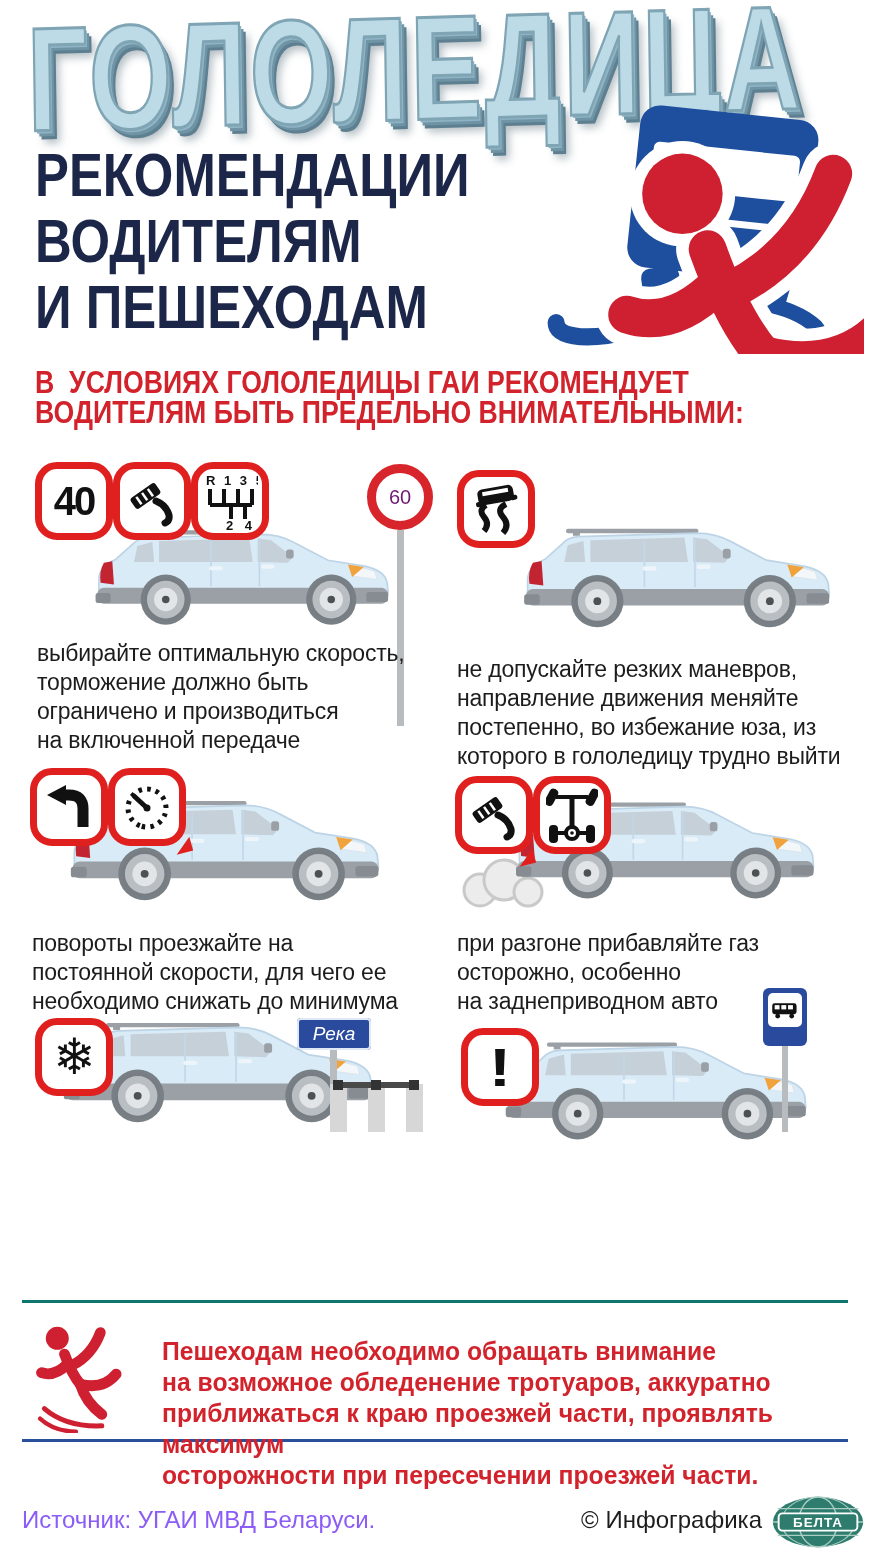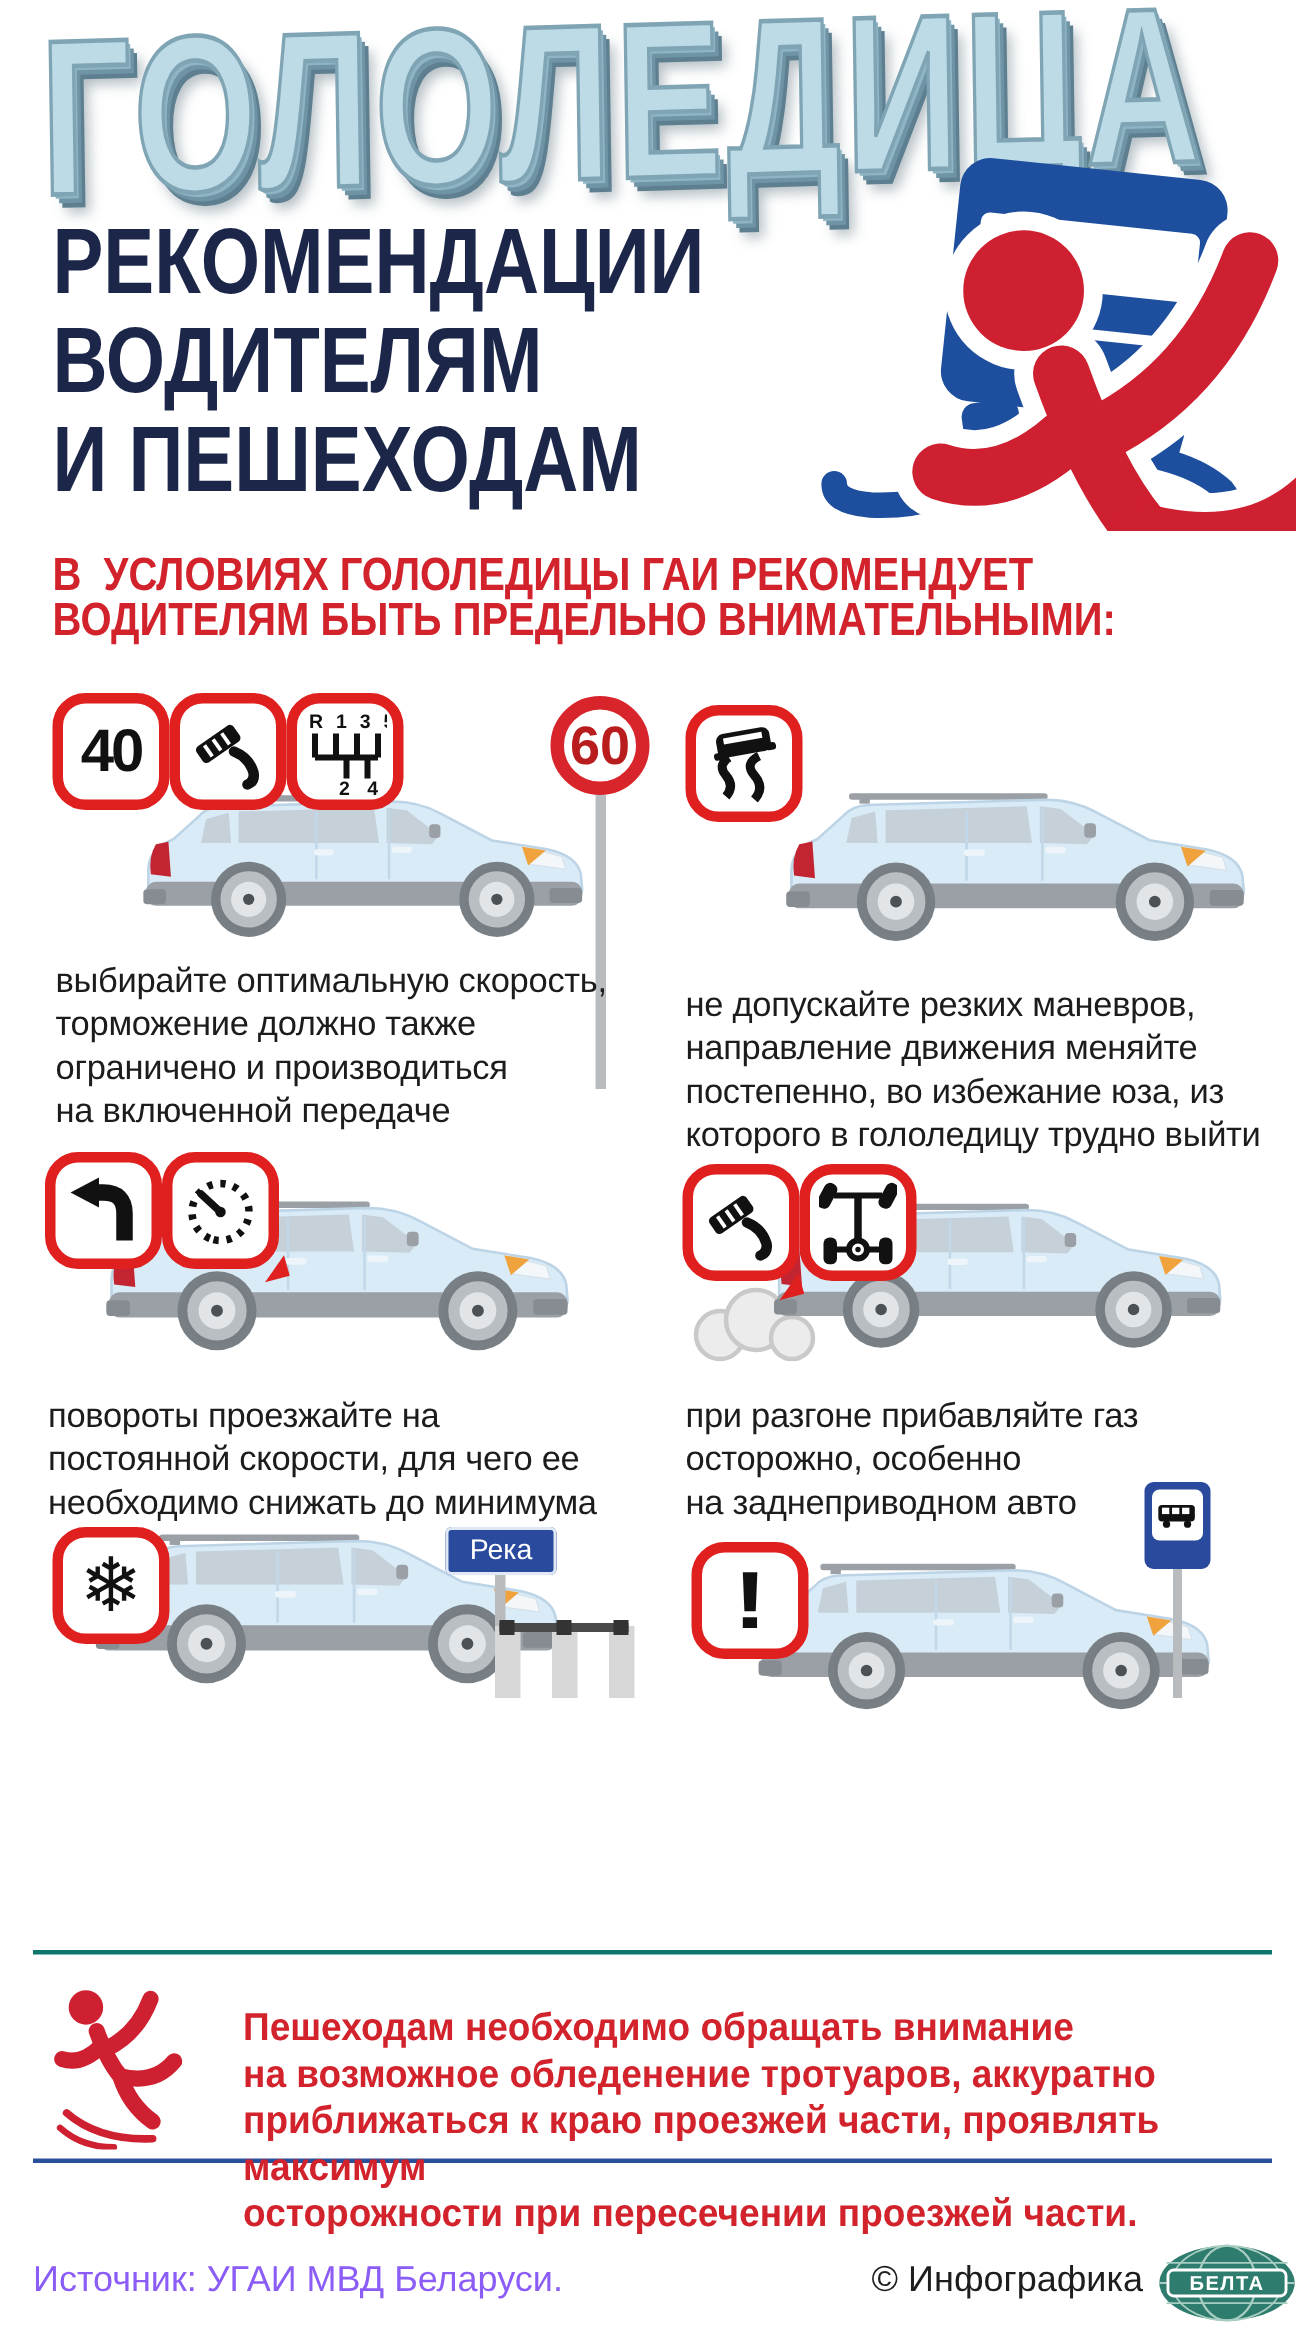--- a/index.html
+++ b/index.html
@@ -34,24 +34,24 @@
   .badge-tail{position:absolute;width:0;height:0;z-index:3;
     border-left:11px solid #e0201f;border-top:9px solid transparent;border-bottom:13px solid transparent;
     transform:rotate(35deg);}
   .car{position:absolute;z-index:2;}
   .tip-text{position:absolute;left:2px;font-size:23px;line-height:29px;color:#1c1c1c;
     white-space:pre-line;letter-spacing:-.2px;z-index:5;}
   
   .sign60{position:absolute;z-index:1;display:flex;flex-direction:column;align-items:center;}
   .sign60 .disc{width:66px;height:66px;border-radius:50%;border:9px solid #d8252b;background:#fff;
     box-sizing:border-box;display:flex;align-items:center;justify-content:center;
-    font-size:36px;font-weight:bold;color:#b91c1c;}
+    font-size:20px;font-weight:normal;color:#701a75;}
   .pole{background:#b9bcbe;width:7px;}
   
-  .river-group{position:absolute;z-index:3;}
+  .river-group{position:absolute;z-index:3;font-style:italic;}
   .river-plate{position:absolute;left:0;top:0;width:74px;height:32px;background:#2a4a9e;border-radius:4px;
     display:flex;align-items:center;justify-content:center;color:#fff;font-size:19px;box-shadow:0 0 0 2px #dfe8f4 inset;}
   .railing-bar{position:absolute;background:#4a4a4a;height:6px;}
   .rail-post{position:absolute;width:17px;background:#d7d7d7;}
   .rail-cap{position:absolute;width:10px;height:10px;background:#333;}
   
   .bus-group{position:absolute;z-index:3;}
   .bus-plate{position:absolute;width:44px;height:58px;background:#2a4a9e;border-radius:6px;
     display:flex;align-items:flex-start;justify-content:center;}
   .bus-inner{margin-top:5px;width:34px;height:34px;background:#fff;border-radius:5px;
@@ -188,21 +188,21 @@
     <div class="sign60" style="left:332px;top:6px">
       <div class="disc">
           <span>60</span>
         </div>
       <div class="pole" style="height:196px"></div>
     </div>
     <svg class="car" style="left:52px;top:58px" width="318" height="117" viewBox="0 0 380 140">
         <use href="#car-side"></use>
       </svg>
     <p class="tip-text" style="top:158px">выбирайте оптимальную скорость,
-торможение должно также
+торможение должно быть
 ограничено и производиться
 на включенной передаче</p>
   </div>
 
   <div class="tip" id="tip2">
     <div class="badges" style="left:2px;top:12px">
       <div class="badge">
         <svg width="52" height="52" viewBox="0 0 52 52">
           <g transform="rotate(-10 26 14)">
             <rect x="8" y="4" width="36" height="16" rx="5" fill="#111"></rect>

